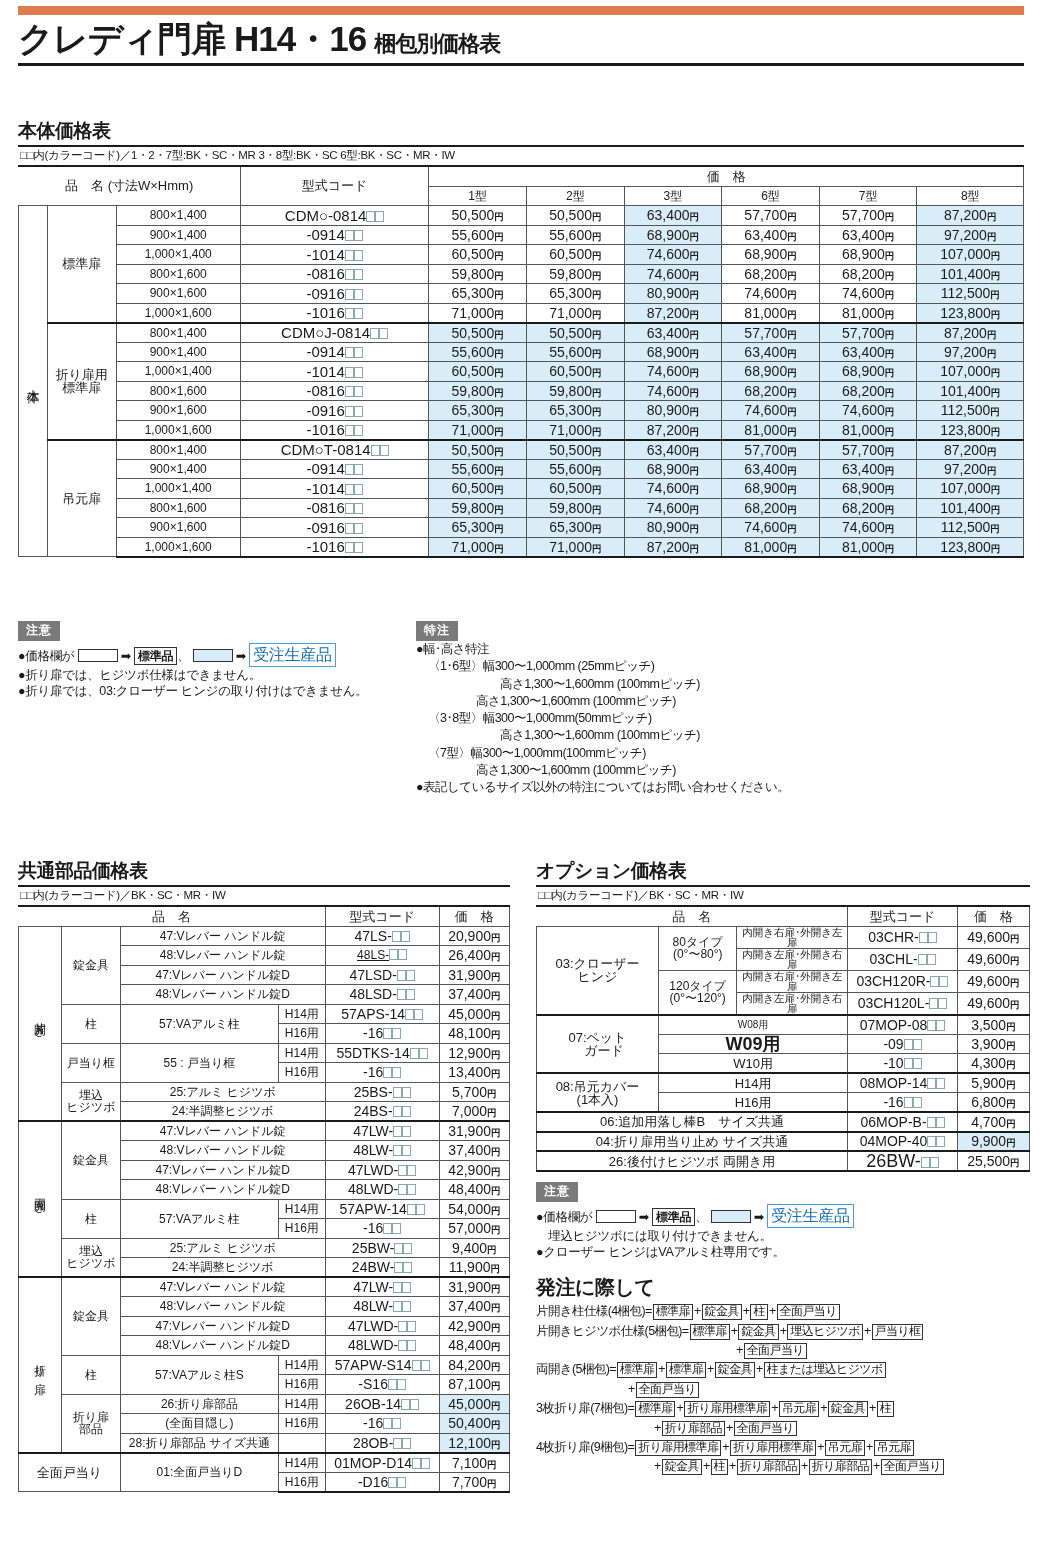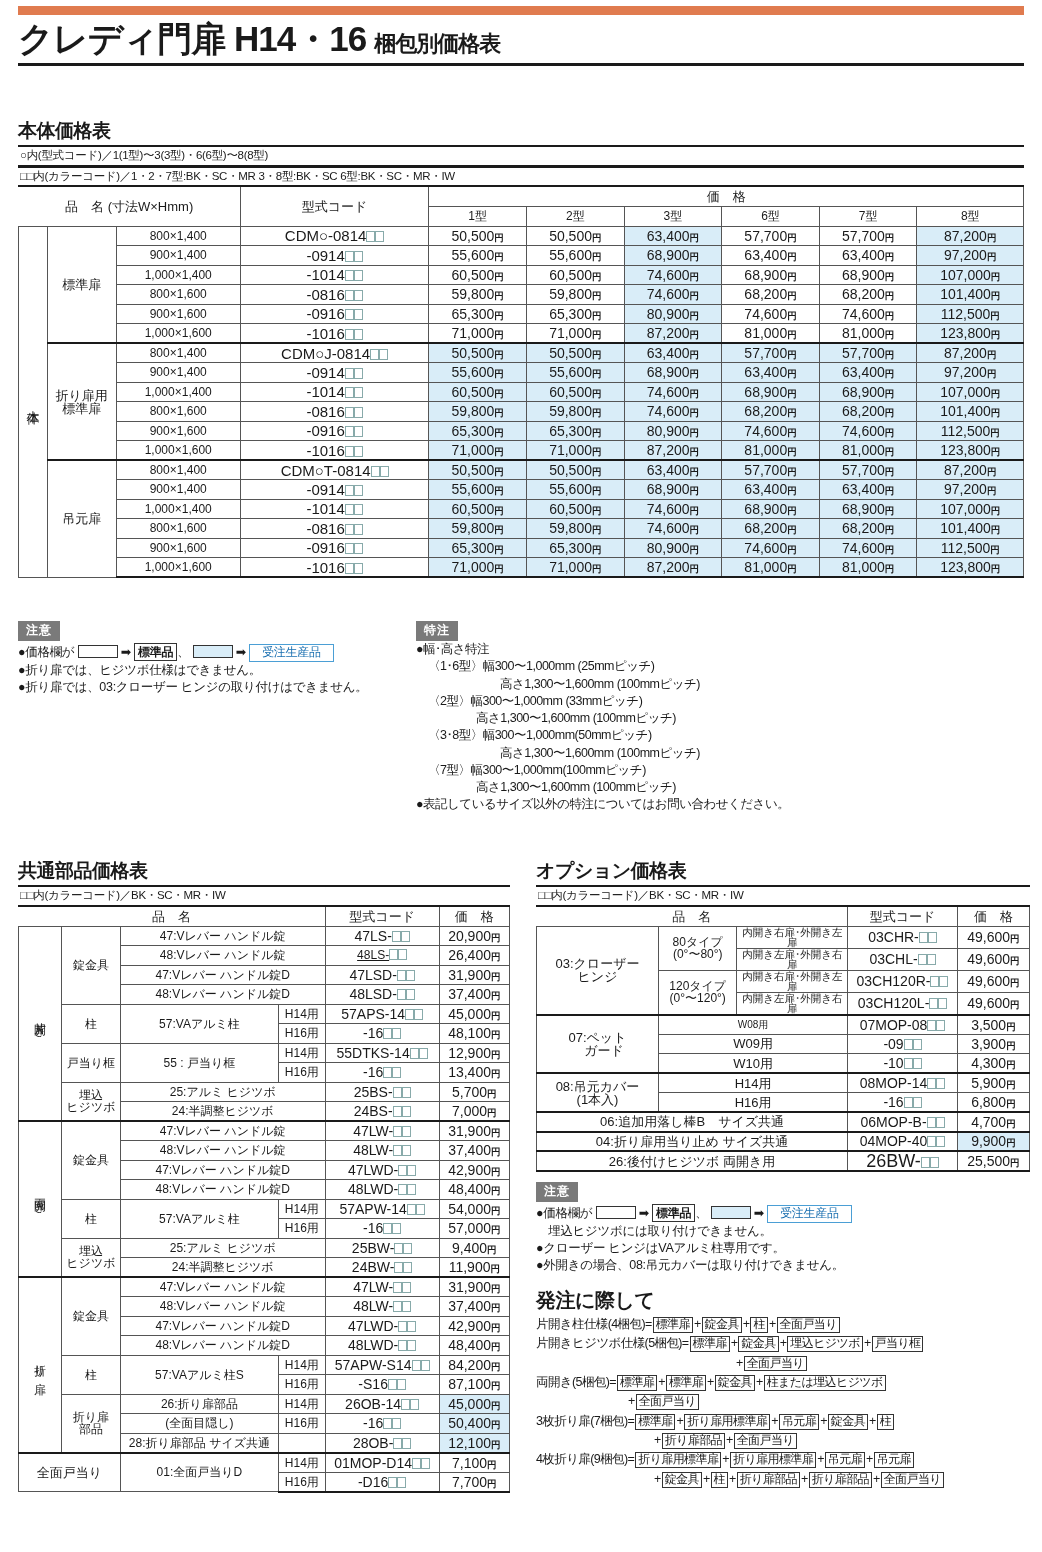--- a/index.html
+++ b/index.html
@@ -35,21 +35,21 @@
   .yen { font-size:9.5px; font-weight:bold; }
   .cc { display:inline-block; width:9px; height:11px; border:1px solid #8aa; vertical-align:-1px; margin-left:0px; background:#fff;}
   .vert { writing-mode:vertical-rl; text-orientation:upright; letter-spacing:2px; }
 
   .notice-tag { display:inline-block; background:#7a7a7a; color:#fff; font-size:12px;
                 font-weight:bold; padding:1px 8px 2px 8px; letter-spacing:1px; }
   .notelist { font-size:12.5px; line-height:1.35; letter-spacing:-0.3px; margin-top:2px; }
   .sw-white { display:inline-block; width:40px; height:13px; border:1px solid #333; background:#fff; vertical-align:-2px;}
   .sw-blue  { display:inline-block; width:40px; height:13px; border:1px solid #333; background:#d9edf8; vertical-align:-2px;}
   .boxk { display:inline-block; border:1px solid #333; padding:0 3px; font-weight:bold; font-size:12px;}
-  .boxb { display:inline-block; border:1px solid #4b9fd5; color:#1a6fb0; padding:0 12px; font-size:12px;font-family:Liberation Mono, monospace;}
+  .boxb { display:inline-block; border:1px solid #4b9fd5; color:#1a6fb0; padding:0 3px; font-size:16px;}
 
   .tokuchu { font-size:12.5px; line-height:1.38; letter-spacing:-0.5px; }
 
   .order-h { font-size:20px; font-weight:bold; letter-spacing:-0.5px; margin-bottom:1px;}
   .order-line { font-size:12.5px; line-height:1.55; letter-spacing:-0.6px; white-space:nowrap;}
   .ob { display:inline-block; border:1px solid #333; padding:0 2px; margin:0 1px; font-size:12px; line-height:1.15;}
 
   #main-table-block { position:absolute; left:18px; top:118px; width:1006px; }
   #notes-row { position:absolute; left:18px; top:620px; width:1006px; }
   #left-tables { position:absolute; left:18px; top:858px; width:492px; }
@@ -61,21 +61,20 @@
 <div class="orange-bar"></div>
 
 <div class="title-wrap">
   <div class="main-title">
     <span>クレディ門扉 H14・16</span><span class="sub">梱包別価格表</span>
   </div>
 </div>
 
 <div id="main-table-block">
   <div class="section-h">本体価格表</div>
-  <div class="notebar">○内(型式コード)／1(1型)〜3(3型)・6(6型)〜8(8型)</div>
   <div class="notebar thick-bottom">□□内(カラーコード)／1・2・7型:BK・SC・MR  3・8型:BK・SC  6型:BK・SC・MR・IW</div>
   <table class="pt">
     <colgroup>
       <col style="width:26px">
         <col style="width:62px">
         <col style="width:112px">
         <col style="width:170px">
       <col style="width:88px">
         <col style="width:88px">
         <col style="width:88px">
@@ -304,21 +303,20 @@
         <div>●折り扉では、ヒジツボ仕様はできません。</div>
         <div>●折り扉では、03:クローザー ヒンジの取り付けはできません。</div>
       </div>
     </div>
     <div style="width:560px">
       <span class="notice-tag">特注</span>
       <div class="tokuchu" id="tokuchu-lines">
           <div style="white-space: pre;">●幅･高さ特注</div>
           <div style="white-space: pre;">　〈1･6型〉幅300〜1,000mm (25mmピッチ)</div>
           <div style="white-space: pre;">　　　　　　　高さ1,300〜1,600mm (100mmピッチ)</div>
-          <div style="white-space: pre;">　〈2型〉幅300〜1,000mm (33mmピッチ)</div>
           <div style="white-space: pre;">　　　　　高さ1,300〜1,600mm (100mmピッチ)</div>
           <div style="white-space: pre;">　〈3･8型〉幅300〜1,000mm(50mmピッチ)</div>
           <div style="white-space: pre;">　　　　　　　高さ1,300〜1,600mm (100mmピッチ)</div>
           <div style="white-space: pre;">　〈7型〉幅300〜1,000mm(100mmピッチ)</div>
           <div style="white-space: pre;">　　　　　高さ1,300〜1,600mm (100mmピッチ)</div>
           <div style="white-space: pre;">●表記しているサイズ以外の特注についてはお問い合わせください。</div>
         </div>
     </div>
   </div>
 </div>
@@ -556,21 +554,21 @@
           <td class="r b" style="font-size: 14px;"><span>03CH120L-</span><span class="cc"></span><span class="cc"></span></td>
           <td class="r b" style="font-size: 14px;"><span>49,600</span><span class="yen">円</span></td>
         </tr>
         <tr>
           <td rowspan="3" class="vtop" style="font-size: 13px;">07:ペット<br>　ガード</td>
           <td colspan="2" class="l vtop" style="font-size: 10px;">W08用</td>
           <td class="r b vtop" style="font-size: 14px;"><span>07MOP-08</span><span class="cc"></span><span class="cc"></span></td>
           <td class="r b vtop" style="font-size: 14px;"><span>3,500</span><span class="yen">円</span></td>
         </tr>
         <tr>
-          <td colspan="2" class="l" style="font-size: 13px;">W09用</td>
+          <td colspan="2" class="l" style="font-size: 18px; font-weight: bold;">W09用</td>
           <td class="r b" style="font-size: 14px;"><span>-09</span><span class="cc"></span><span class="cc"></span></td>
           <td class="r b" style="font-size: 14px;"><span>3,900</span><span class="yen">円</span></td>
         </tr>
         <tr>
           <td colspan="2" class="l" style="font-size: 13px;">W10用</td>
           <td class="r b" style="font-size: 14px;"><span>-10</span><span class="cc"></span><span class="cc"></span></td>
           <td class="r b" style="font-size: 14px;"><span>4,300</span><span class="yen">円</span></td>
         </tr>
         <tr>
           <td rowspan="2" class="vtop" style="font-size: 13px;">08:吊元カバー<br>(1本入)</td>
@@ -608,21 +606,20 @@
         <span>●価格欄が</span>
         <span class="sw-white"></span>
         <span>➡</span>
         <span class="boxk">標準品</span><span>、</span>
         <span class="sw-blue"></span>
         <span>➡</span>
         <span class="boxb">受注生産品</span>
       </div>
       <div>　埋込ヒジツボには取り付けできません。</div>
       <div>●クローザー ヒンジはVAアルミ柱専用です。</div>
-      <div>●外開きの場合、08:吊元カバーは取り付けできません。</div>
     </div>
   </div>
 
   <div style="margin-top:13px">
     <div class="order-h">発注に際して</div>
     <div id="ordering-lines">
         <div class="order-line"><span>片開き柱仕様(4梱包)=</span><span class="ob">標準扉</span>+<span class="ob">錠金具</span>+<span class="ob">柱</span>+<span class="ob">全面戸当り</span></div>
         <div class="order-line"><span>片開きヒジツボ仕様(5梱包)=</span><span class="ob">標準扉</span>+<span class="ob">錠金具</span>+<span class="ob">埋込ヒジツボ</span>+<span class="ob">戸当り框</span></div>
         <div class="order-line"><span style="display:inline-block;width:200px"></span>+<span class="ob">全面戸当り</span></div>
         <div class="order-line"><span>両開き(5梱包)=</span><span class="ob">標準扉</span>+<span class="ob">標準扉</span>+<span class="ob">錠金具</span>+<span class="ob">柱または埋込ヒジツボ</span></div>

